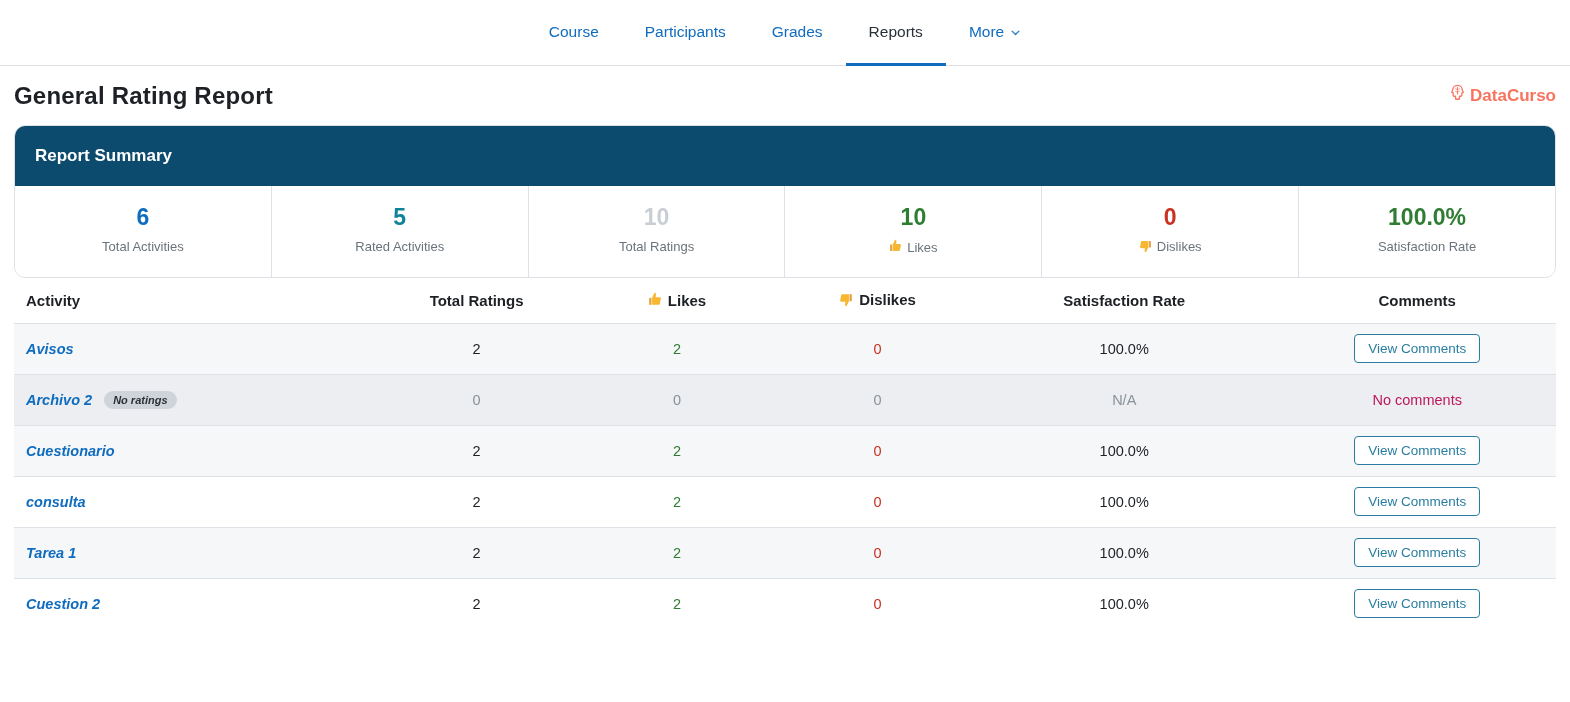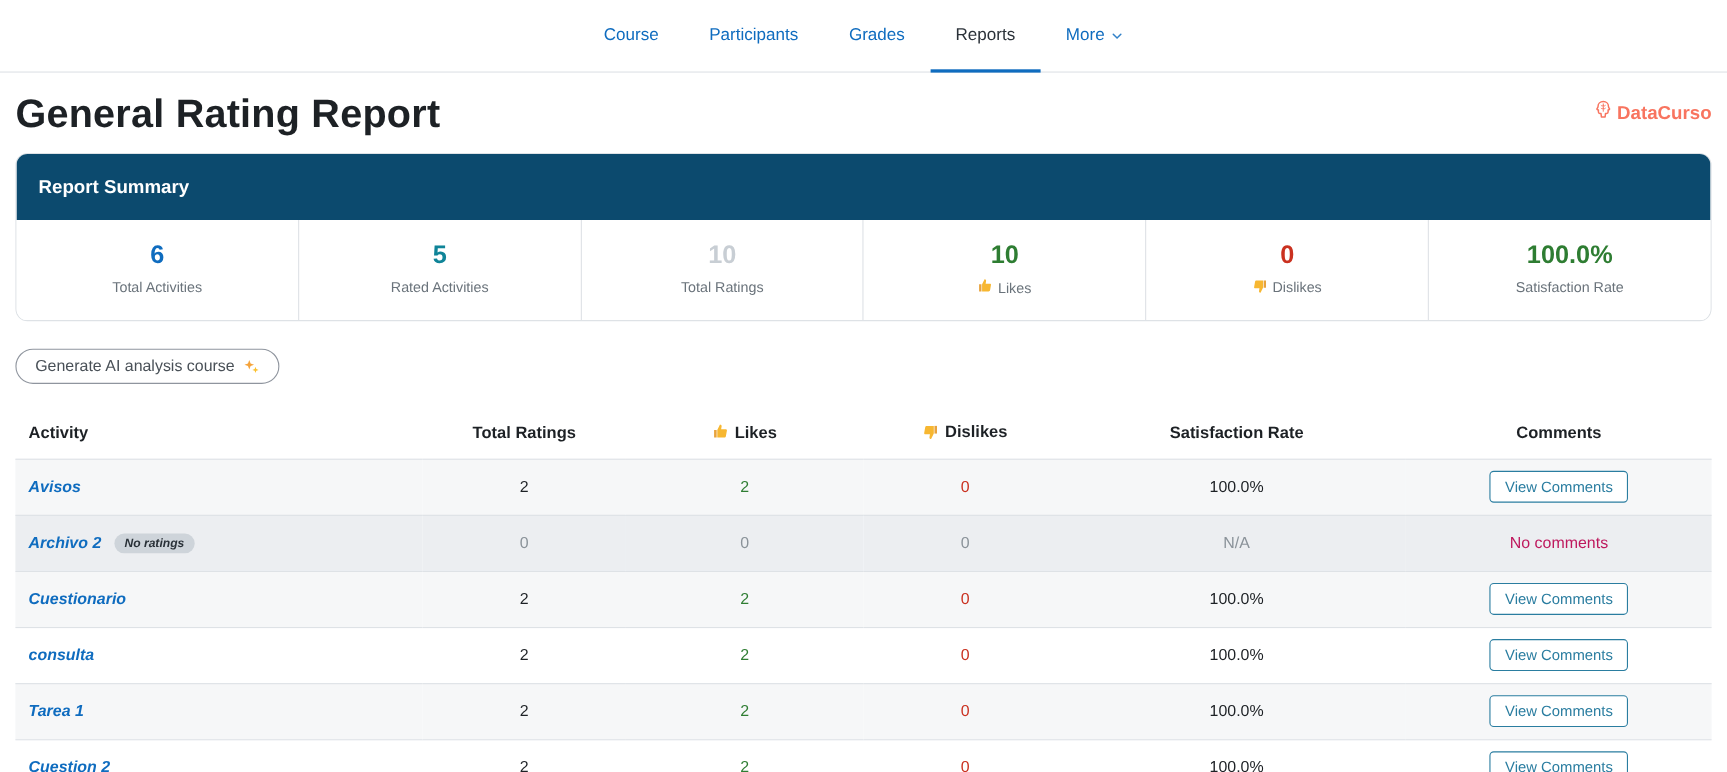--- a/index.html
+++ b/index.html
@@ -31,21 +31,21 @@
   }
   .tab.active { color: #2a3138; border-bottom-color: #0f6cbf; }
   .chev { display: inline-flex; opacity: .85; margin-top: 2px; }
 
   
   .page { padding: 0 14px; }
   .title-row {
     display: flex; justify-content: space-between; align-items: center;
     margin: 16px 0 15px 0;
   }
-  .page-title { font-size: 36px; font-weight: 800; letter-spacing: .2px; color: #1d2125; }
+  .page-title { font-size: 24px; font-weight: 800; letter-spacing: .2px; color: #1d2125; }
   .brand { display: inline-flex; align-items: center; gap: 4px;
            color: #f8745f; font-weight: 700; font-size: 17px; }
 
   
   .card {
     border: 1px solid #dee2e6;
     border-radius: 11px;
     overflow: hidden;
   }
   .card-header {
@@ -220,31 +220,20 @@
       </div>
 
       <div class="stat">
         <div class="stat-value v-green">100.0%</div>
         <div class="stat-label">Satisfaction Rate</div>
       </div>
 
     </div>
   </section>
 
-  <div class="ai-btn-row">
-    <button class="ai-btn">
-      <span>Generate AI analysis course</span>
-      <span style="display:inline-flex">
-        <svg width="15" height="15" viewBox="0 0 24 24">
-          <path fill="#f5a33b" d="M9 2l1.9 5.1L16 9l-5.1 1.9L9 16l-1.9-5.1L2 9l5.1-1.9z"></path>
-          <path fill="#fbc02d" d="M18 12l1.2 3.3 3.3 1.2-3.3 1.2L18 21l-1.2-3.3-3.3-1.2 3.3-1.2z"></path>
-        </svg>
-      </span>
-    </button>
-  </div>
 
   <table>
     <colgroup>
       <col class="w-activity">
         <col class="w-total">
         <col class="w-likes">
       <col class="w-dislikes">
         <col class="w-satis">
         <col class="w-comments">
     </colgroup>

